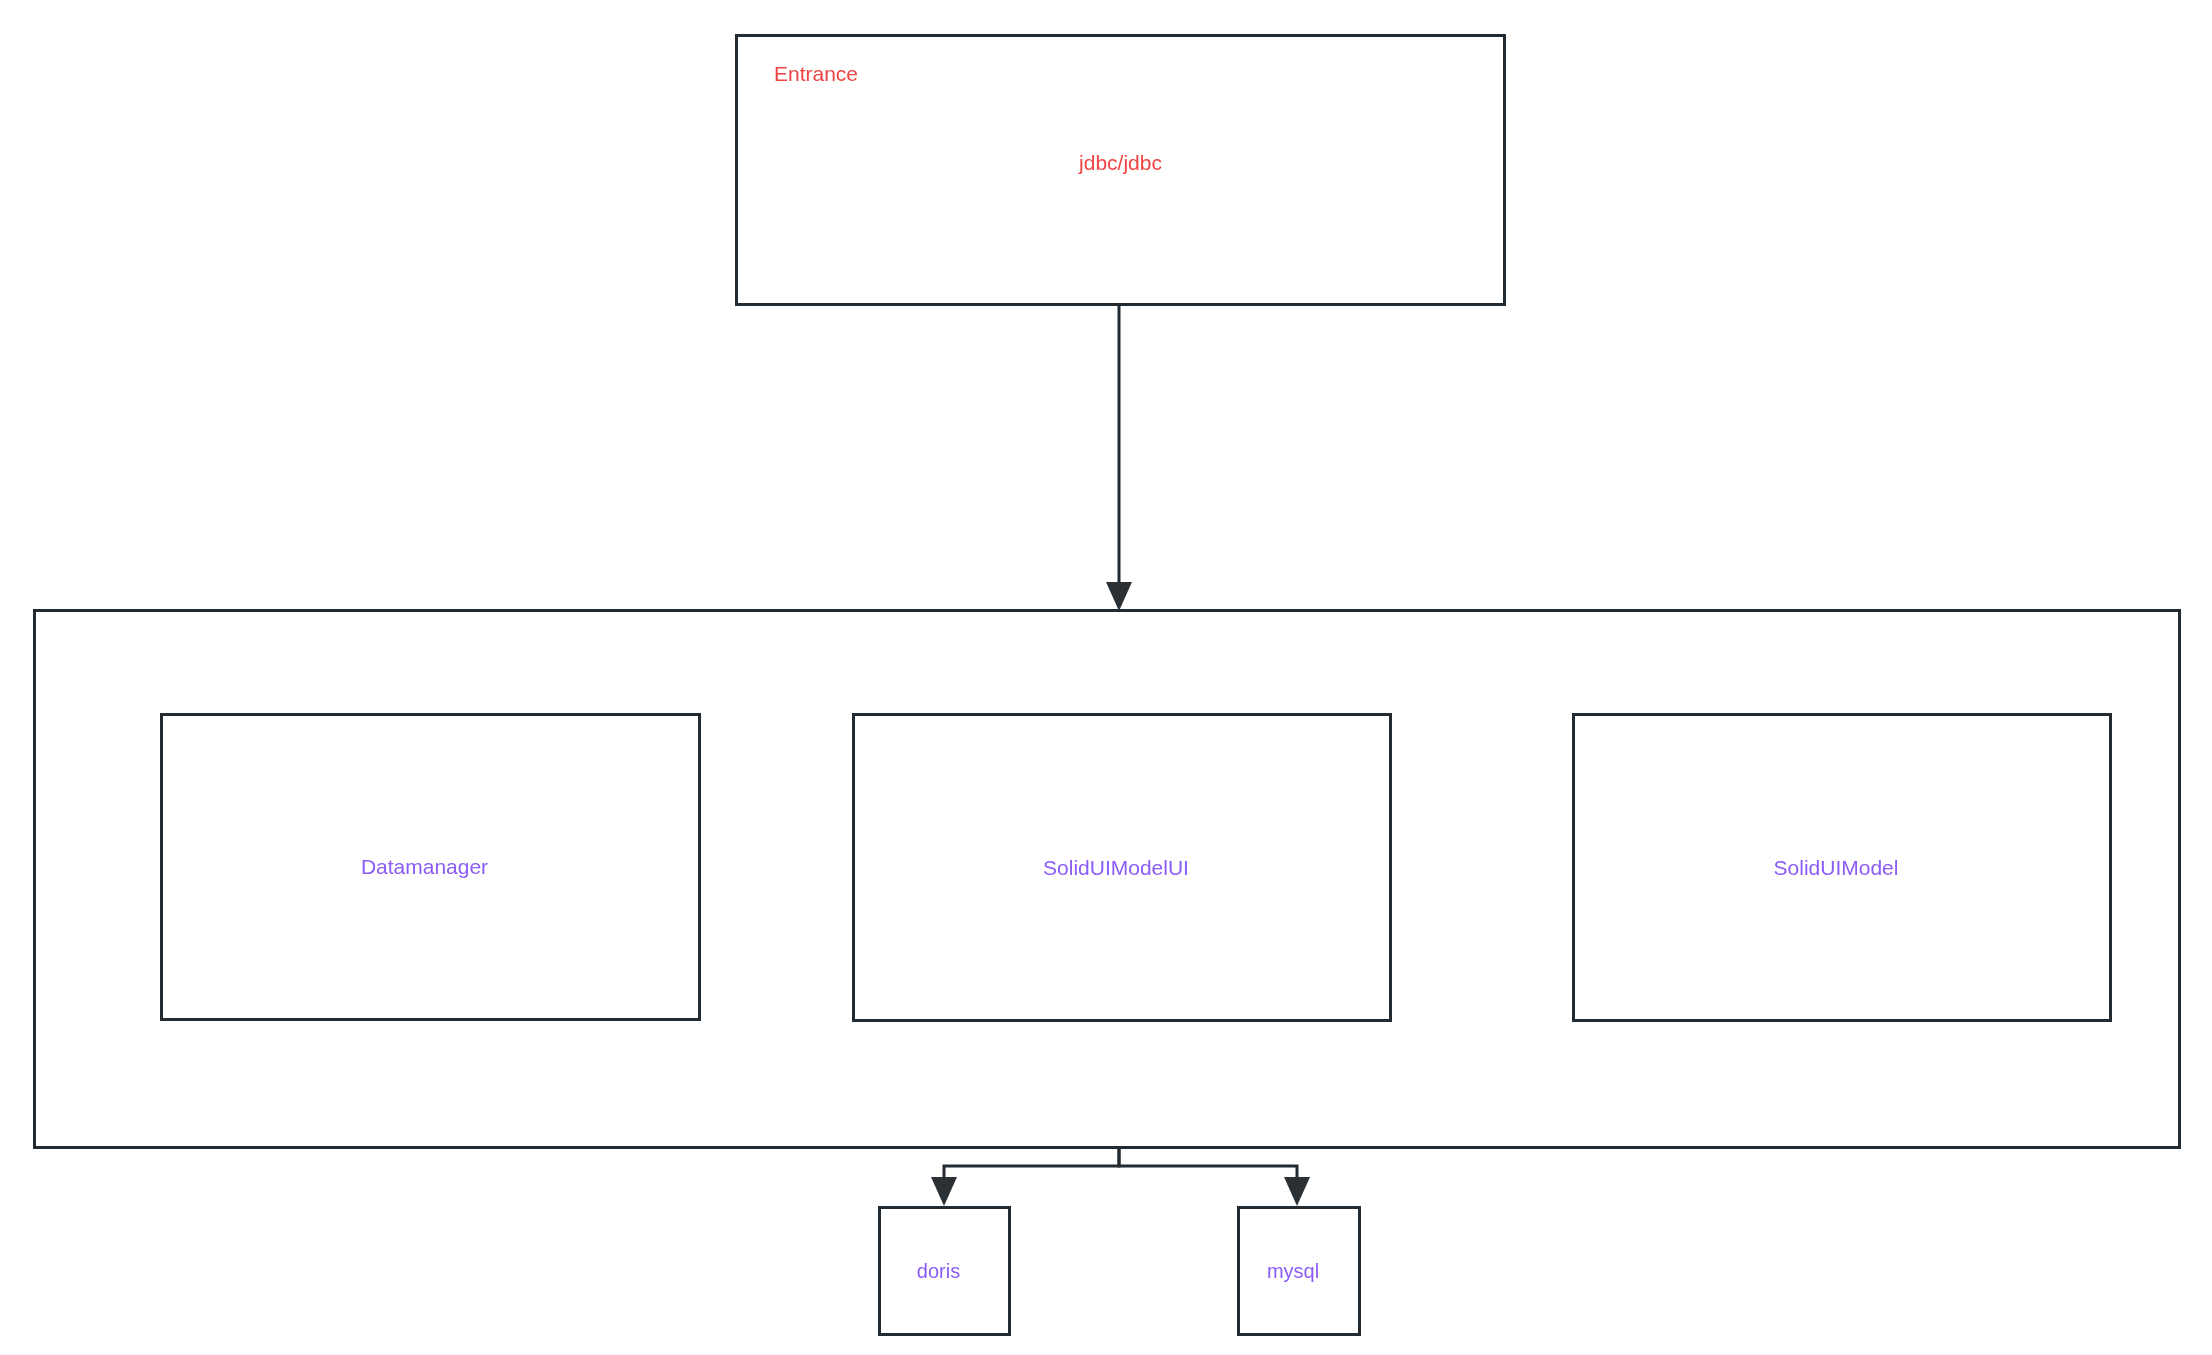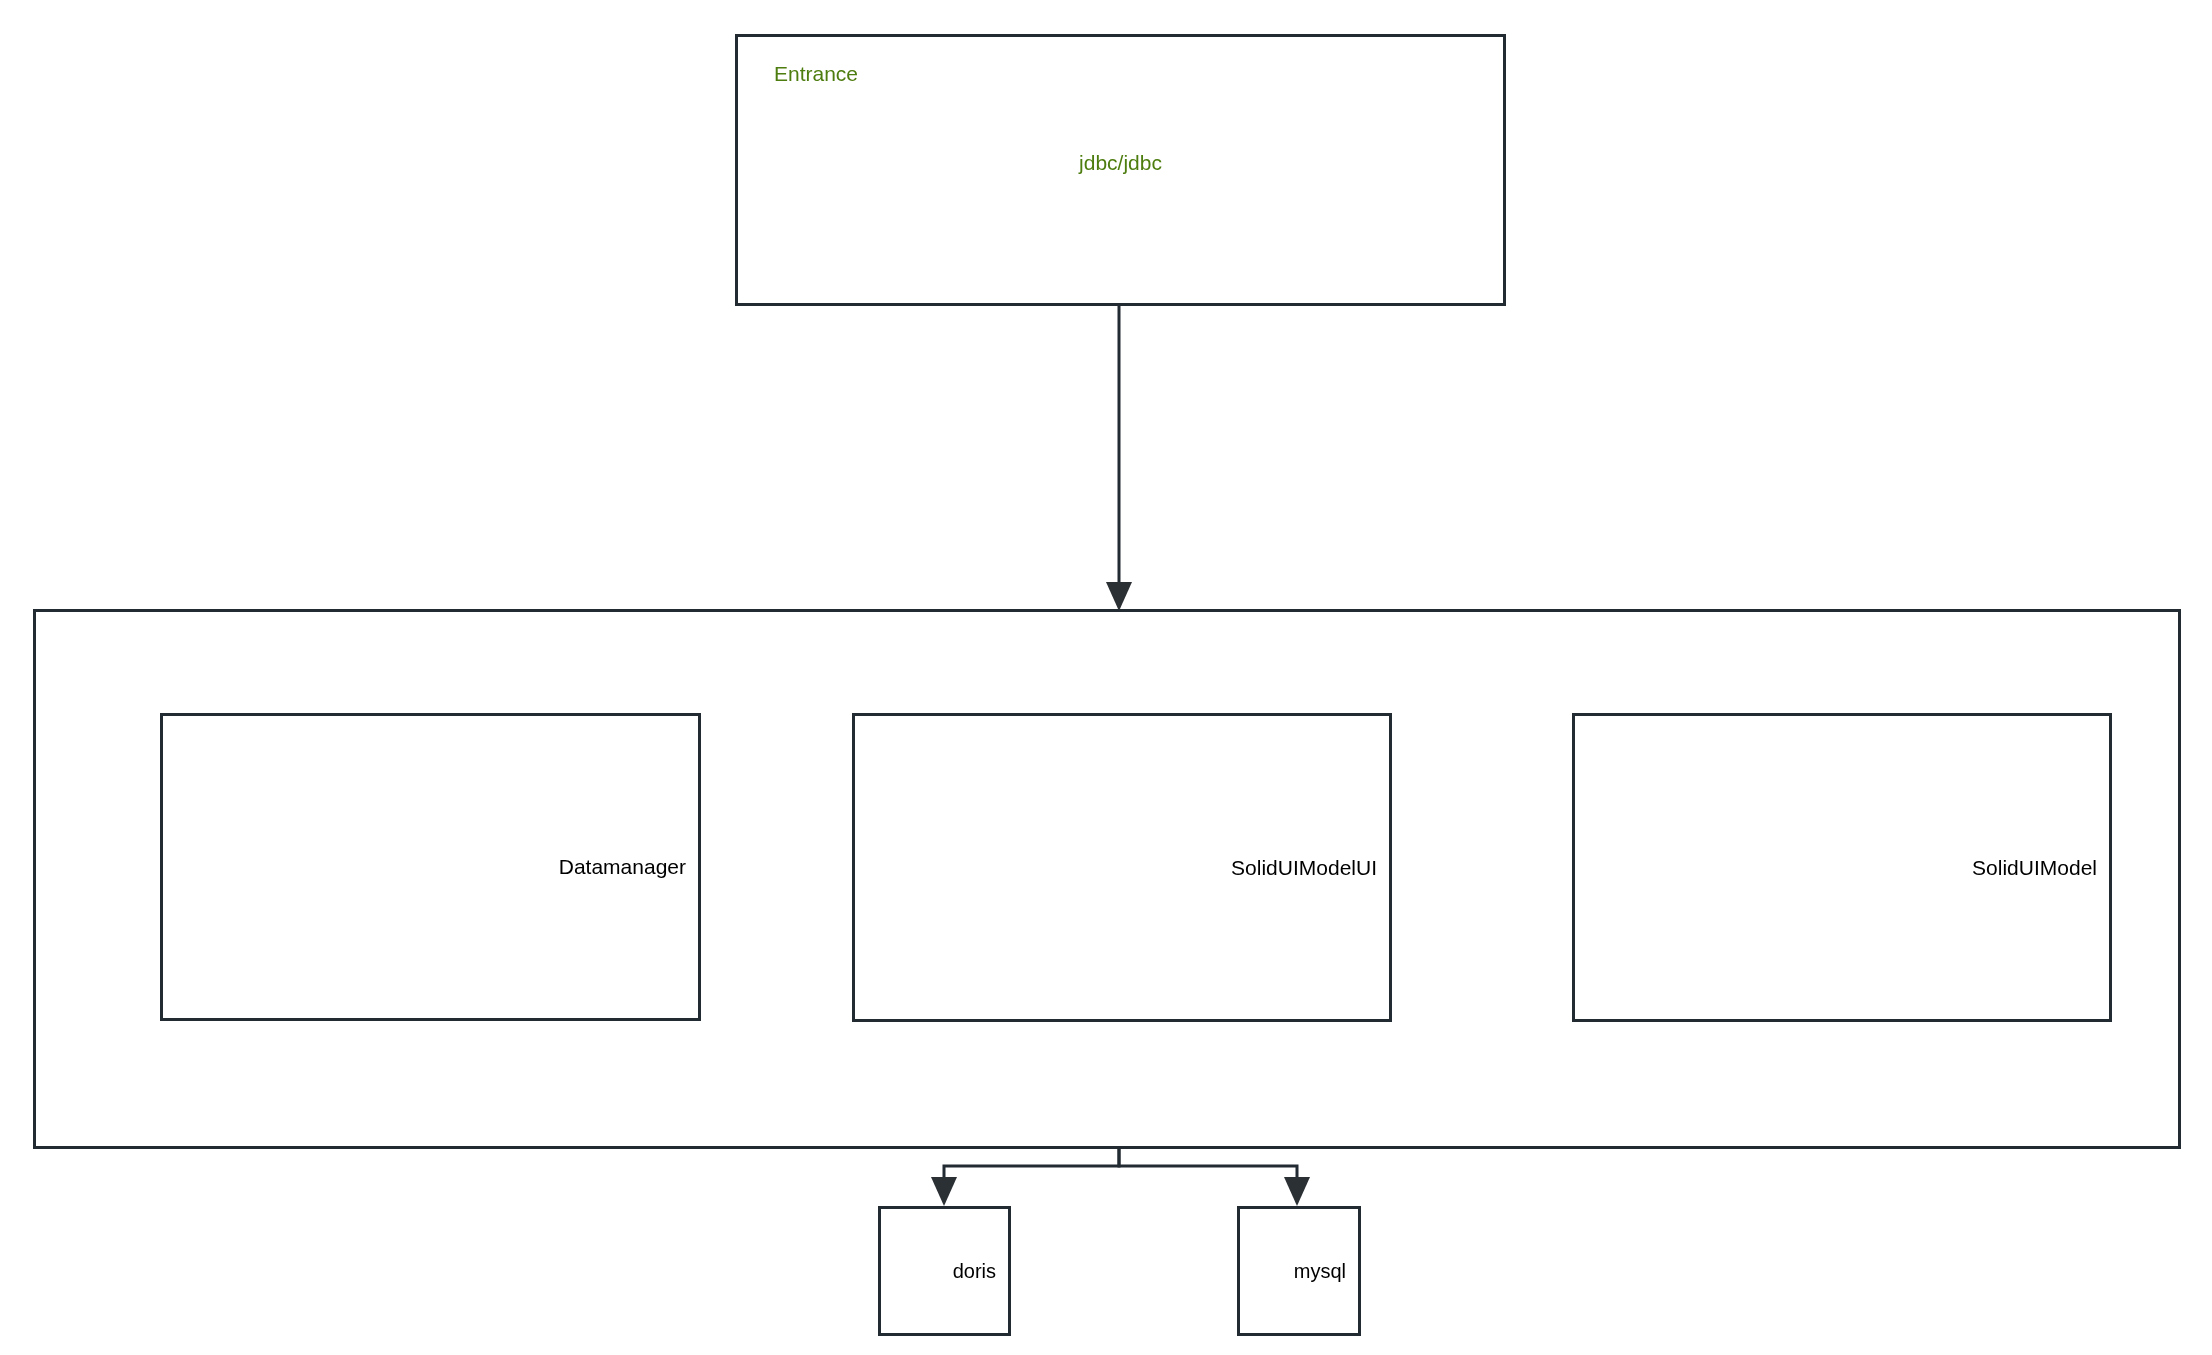--- a/index.html
+++ b/index.html
@@ -17,21 +17,21 @@
     font-family: "Liberation Sans", "DejaVu Sans", sans-serif;
   }
   .node {
     position: absolute;
     box-sizing: border-box;
     background: #ffffff;
     border: 3px solid #232b32;
   }
   .node-label {
     position: absolute;
-    color: #4d7c0f;
+    color: #ef4444;
     font-size: 21px;
     line-height: 1;
     white-space: nowrap;
   }
   
   #entrance-box {
     left: 735px;
     top: 34px;
     width: 771px;
     height: 272px;
@@ -73,23 +73,23 @@
     top: 713px;
     width: 540px;
     height: 309px;
   }
   .node .centered-label {
     position: absolute;
     left: 0;
     right: 12px;
     top: 50%;
     transform: translateY(-50%);
-    text-align: right;
+    text-align: center;
     font-size: 21px;
-    color: #000000;
+    color: #8b5cf6;
     white-space: nowrap;
   }
   
   #node-doris {
     left: 878px;
     top: 1206px;
     width: 133px;
     height: 130px;
   }
   #node-mysql {

